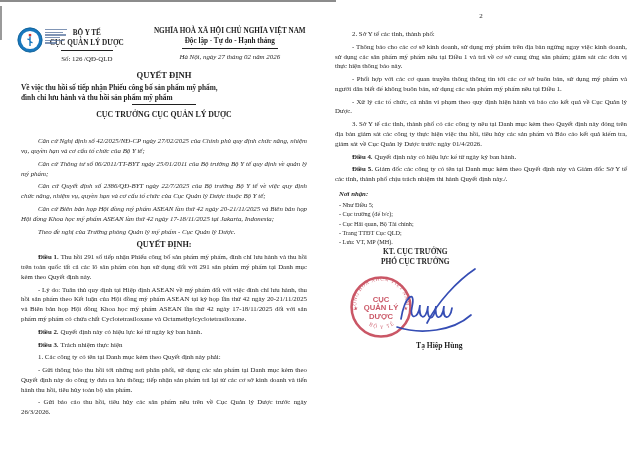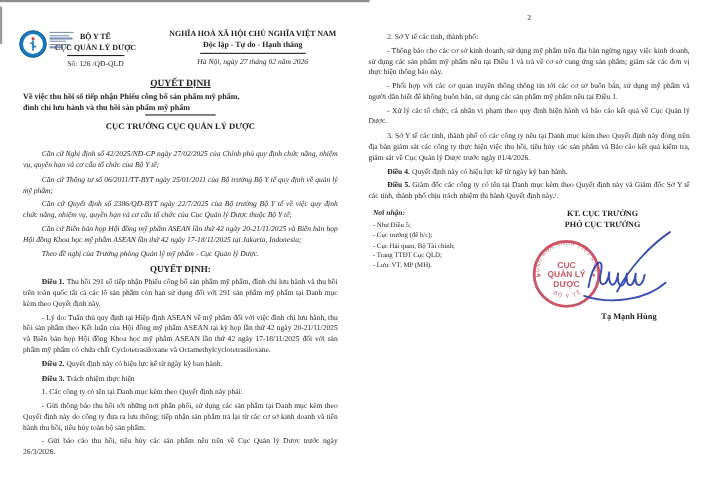--- a/index.html
+++ b/index.html
@@ -22,31 +22,31 @@
   .hr-s{height:0;border-bottom:1px solid #1f1f1f;margin:1px auto 3px auto;}
   .w40{width:52px;} .w90{width:96px;} .w60{width:64px;}
   .docnum{font-size:6.9px;margin-top:3px;}
   .pdate{font-size:6.9px;margin-top:3px;}
 
   .logo{position:absolute;left:-4px;top:1px;width:26px;height:26px;}
   .esign{position:absolute;left:24px;top:3px;width:22px;}
   .esign div{height:1.3px;background:#56719c;opacity:.75;margin-bottom:1.4px;}
 
   
-  .title{font-size:8.6px;text-align:center;margin-top:6px;text-decoration:underline;}
+  .title{font-size:8.6px;text-align:center;margin-top:6px;}
   .subject{font-size:7.3px;margin-top:3px;line-height:1.4;}
   .issuer{font-size:7.8px;text-align:center;margin:5px 0 17px 0;}
   .decides{font-size:8.2px;text-align:center;margin:4px 0 3px 0;}
   p.par{font-size:6.85px;line-height:1.43;text-align:justify;text-indent:17px;margin:3px 0;}
   .lbl{margin-right:2px;}
 
   .pgnum{text-align:center;font-size:7px;margin-bottom:9px;}
 
   
-  .sig-row{display:flex;margin-top:5px;}
+  .sig-row{display:flex;margin-top:5px;flex-direction:column;}
   .recip{width:45%;font-size:6.2px;line-height:1.5;padding-left:4px;}
   .recip-h{font-size:6.8px;margin-bottom:1px;}
   .sign-block{width:55%;text-align:center;}
   .sg-t{font-size:7.4px;line-height:1.35;}
   .sign-visual{position:relative;height:78px;margin-top:2px;}
   .stamp-svg{position:absolute;left:14px;top:6px;width:64px;height:64px;}
   .sig-svg{position:absolute;left:36px;top:-8px;width:128px;height:84px;}
   .signer{font-size:7.6px;margin-top:-6px;padding-left:48px;}
 </style>
 </head>
@@ -159,17 +159,17 @@
             </g>
           </svg>
           <svg class="sig-svg" viewBox="0 0 128 84">
             <g fill="none" stroke="#2b44b0" stroke-width="1.7" stroke-linecap="round" opacity="0.95">
               <path d="M104 8 C 86 20 66 42 56 62"></path>
               <path d="M30 58 C 34 34 45 28 41 46 C 38 58 47 60 49 44 C 47 58 55 61 57 45 C 55 59 63 62 65 45 C 63 59 71 61 73 45 C 71 59 79 60 81 47"></path>
               <path d="M26 66 C 50 74 82 70 100 54"></path>
             </g>
           </svg>
         </div>
-        <div class="signer b">Tạ Mạnh Hùng</div>
+        <div class="signer b">Tạ Hiệp Hùng</div>
       </div>
     </div>
   </div>
 </div>
 
 </body></html>

